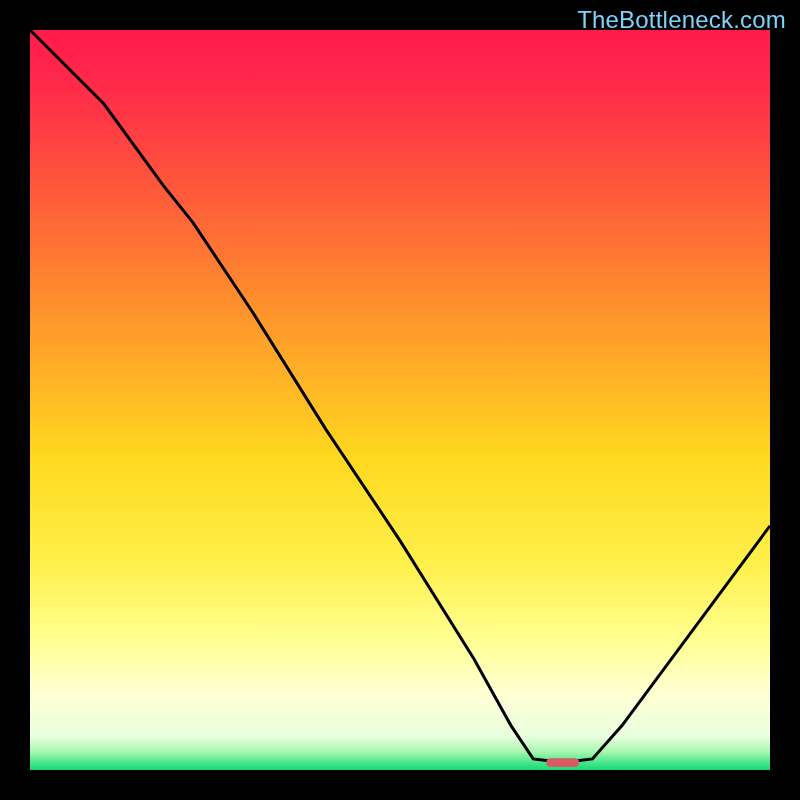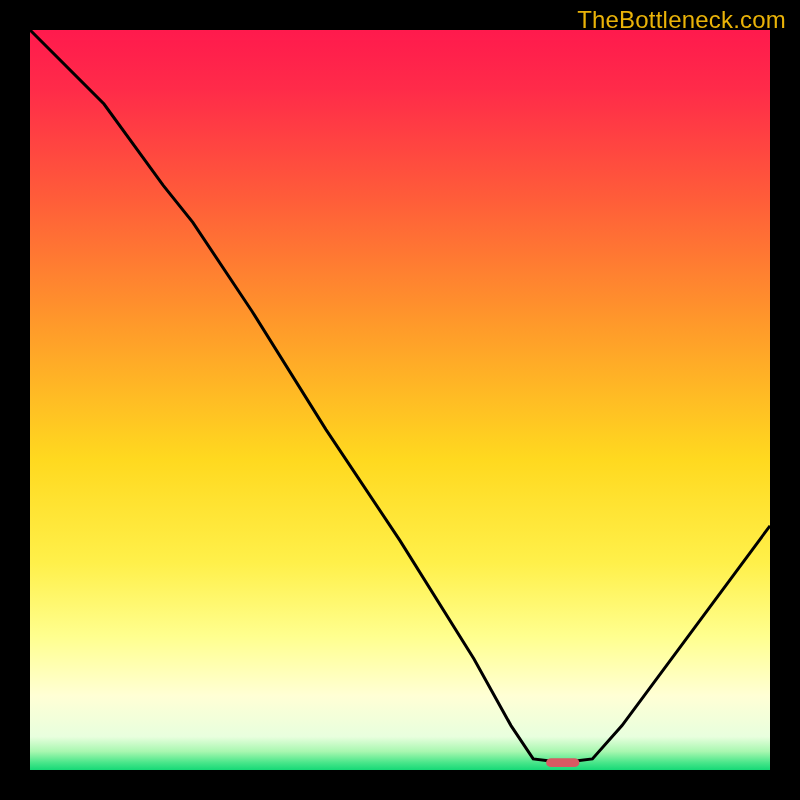--- a/index.html
+++ b/index.html
@@ -8,21 +8,21 @@
     width: 800px;
     height: 800px;
     background: #000;
     font-family: Arial, Helvetica, sans-serif;
     overflow: hidden;
   }
   .watermark {
     position: absolute;
     top: 6px;
     right: 14px;
-    color: #eab308;
+    color: #7dd3fc;
     font-size: 24px;
     font-weight: 400;
     letter-spacing: 0.2px;
     user-select: none;
   }
   .plot-area {
     position: absolute;
     left: 30px;
     top: 30px;
     width: 740px;

